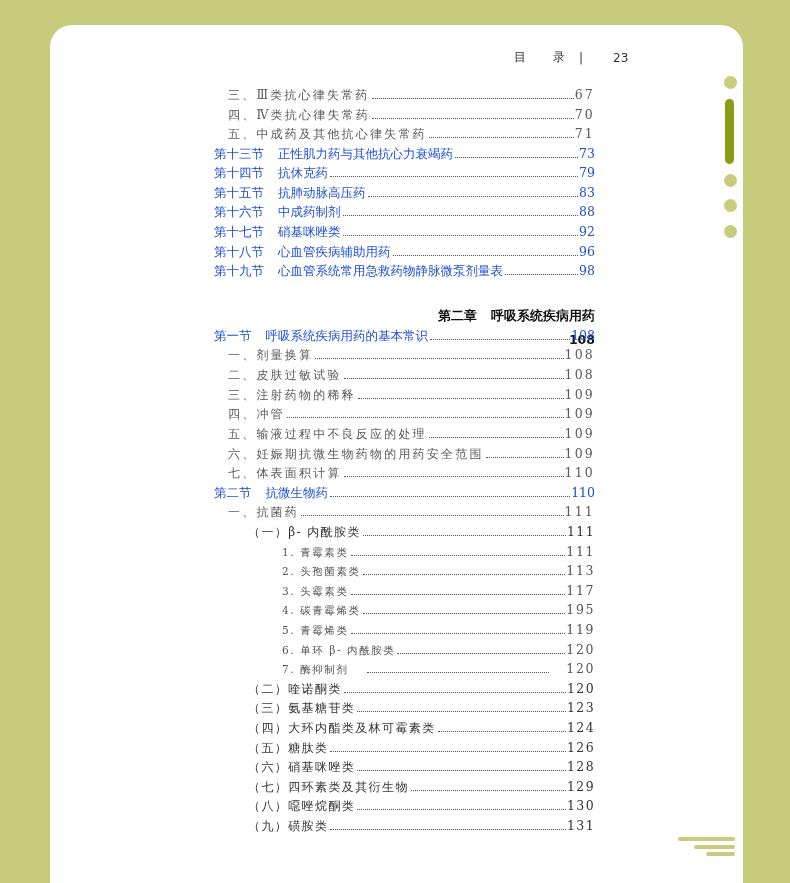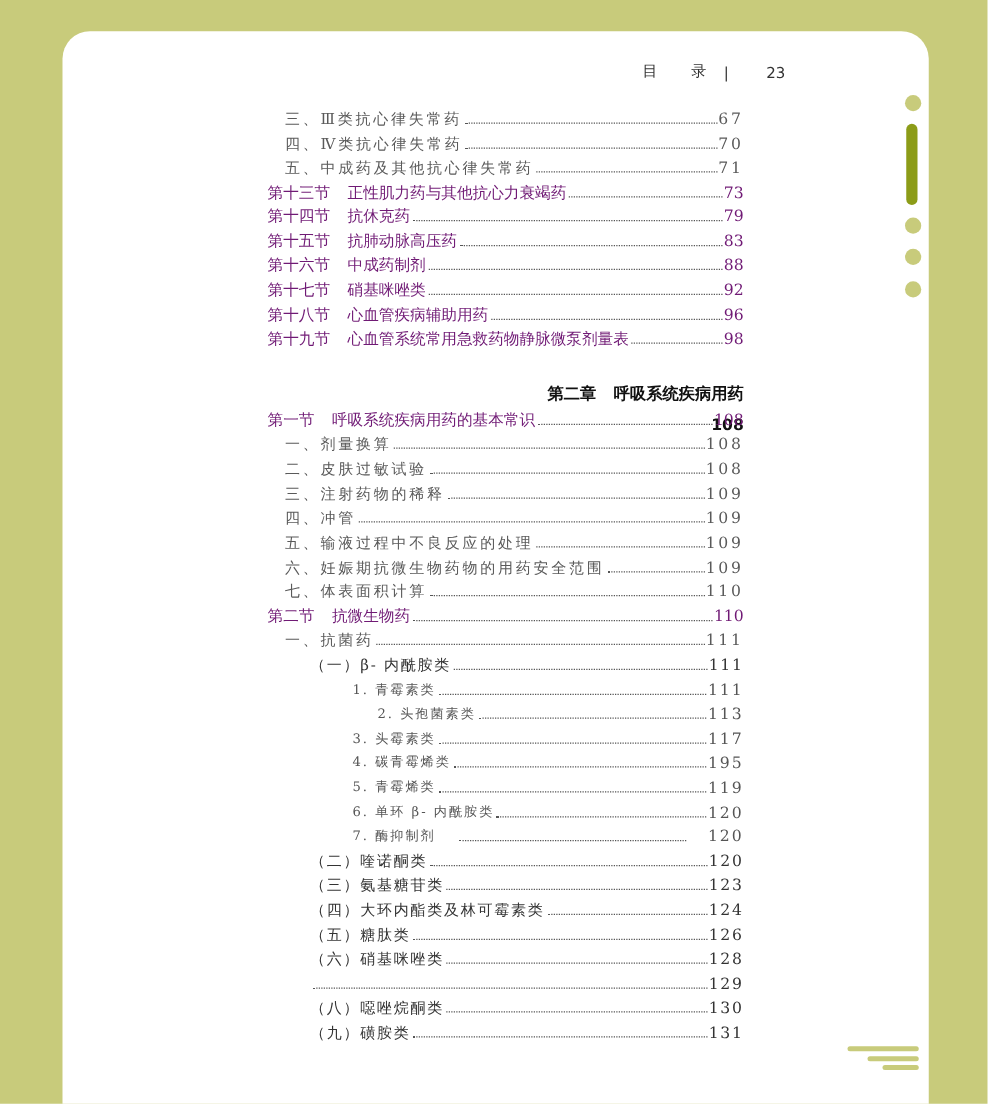--- a/index.html
+++ b/index.html
@@ -34,21 +34,21 @@
   }
   .toc-row .lbl { white-space: nowrap; }
   .toc-row .lbl .num { display: inline-block; }
   .toc-row .leader {
     flex: 1; margin: 0 1px 5px 2px;
     border-bottom: 1.5px dotted #555;
     height: 0; align-self: flex-end;
   }
   .toc-row .pg { white-space: nowrap; font-size: 12.5px; }
   .lvl-sub  { color: #5a5a5a; letter-spacing: 2.2px; font-size: 12px; }
-  .lvl-sect { color: #701a75; }
+  .lvl-sect { color: #1d4ed8; }
   .lvl-chap { color: #111; font-family: "DejaVu Sans", "Liberation Sans", sans-serif; font-weight: bold; font-size: 13px; }
   .lvl-item { color: #555; letter-spacing: 1.6px; font-size: 10.5px; }
   .lvl-cat  { color: #333; letter-spacing: 1.4px; font-size: 12px; }
   .sect-gap { display: inline-block; width: 14px; }
   .chap-gap { display: inline-block; width: 14px; }
 
   .side-nav { position: absolute; left: 724px; top: 76px; width: 14px; }
   .side-dot {
     position: absolute; left: 0; width: 13px; height: 13px;
     border-radius: 50%; background: #c8cb7b;
@@ -183,21 +183,21 @@
     <div class="toc-row lvl-cat" style="top: 523px; left: 248px;">
       <span class="lbl"><span>（一）β- 内酰胺类</span></span>
       <span class="leader"></span>
       <span class="pg">111</span>
     </div>
     <div class="toc-row lvl-item" style="top: 543px; left: 282px;">
       <span class="lbl"><span>1. 青霉素类</span></span>
       <span class="leader"></span>
       <span class="pg">111</span>
     </div>
-    <div class="toc-row lvl-item" style="top: 562px; left: 282px; margin-left: 20px;">
+    <div class="toc-row lvl-item" style="top: 562px; left: 282px;">
       <span class="lbl"><span>2. 头孢菌素类</span></span>
       <span class="leader"></span>
       <span class="pg">113</span>
     </div>
     <div class="toc-row lvl-item" style="top: 582px; left: 282px;">
       <span class="lbl"><span>3. 头霉素类</span></span>
       <span class="leader"></span>
       <span class="pg">117</span>
     </div>
     <div class="toc-row lvl-item" style="top: 601px; left: 282px;">
@@ -239,20 +239,21 @@
       <span class="lbl"><span>（五）糖肽类</span></span>
       <span class="leader"></span>
       <span class="pg">126</span>
     </div>
     <div class="toc-row lvl-cat" style="top: 758px; left: 248px;">
       <span class="lbl"><span>（六）硝基咪唑类</span></span>
       <span class="leader"></span>
       <span class="pg">128</span>
     </div>
     <div class="toc-row lvl-cat" style="top: 778px; left: 248px;">
+      <span class="lbl"><span>（七）四环素类及其衍生物</span></span>
       <span class="leader"></span>
       <span class="pg">129</span>
     </div>
     <div class="toc-row lvl-cat" style="top: 797px; left: 248px;">
       <span class="lbl"><span>（八）噁唑烷酮类</span></span>
       <span class="leader"></span>
       <span class="pg">130</span>
     </div>
     <div class="toc-row lvl-cat" style="top: 817px; left: 248px;">
       <span class="lbl"><span>（九）磺胺类</span></span>

